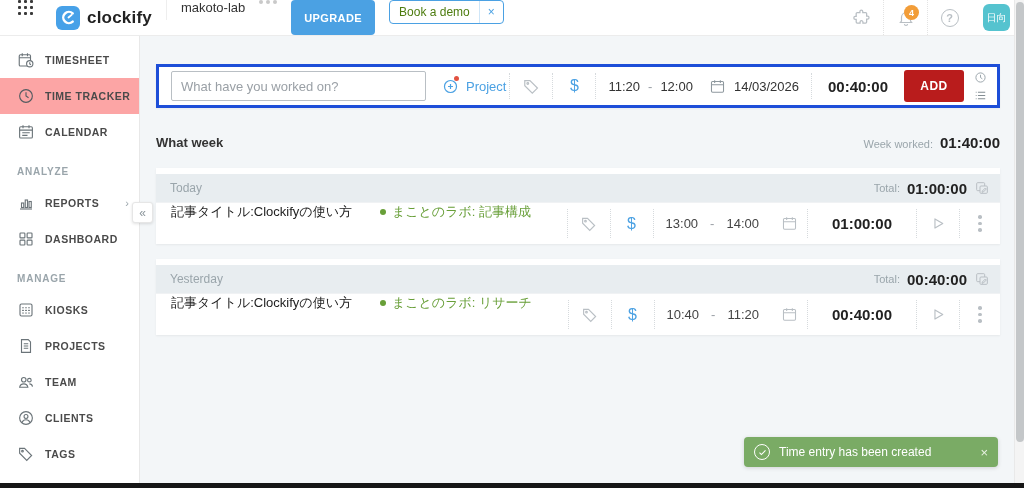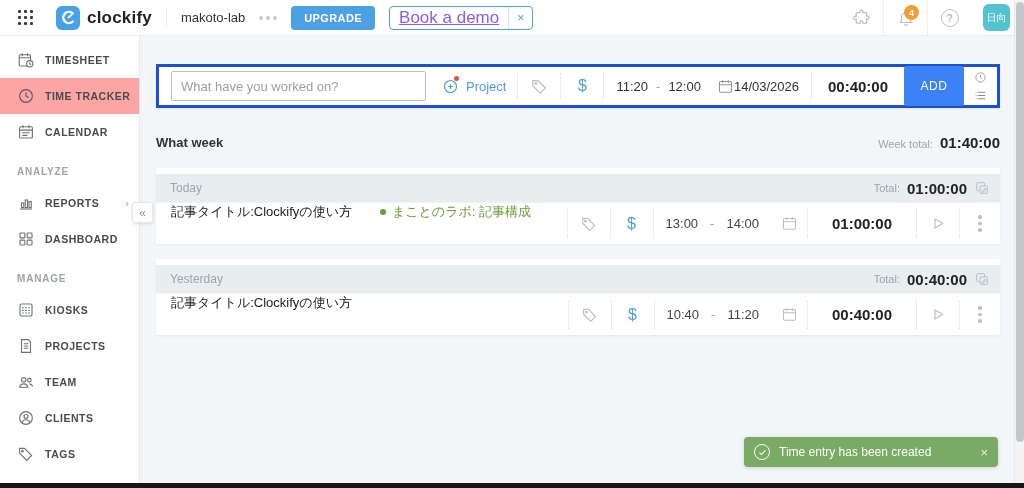--- a/index.html
+++ b/index.html
@@ -1,32 +1,32 @@
 <!DOCTYPE html>
 <html><head>
 <meta charset="utf-8">
 <style>
   * { margin:0; padding:0; box-sizing:border-box; }
   html,body { width:1024px; height:488px; overflow:hidden; font-family:"Liberation Sans", sans-serif; background:#f3f6f8; }
   .app { position:relative; width:1024px; height:488px; background:#f3f6f8; }
 
   
-  .topbar { position:absolute; top:0; left:0; width:1024px; height:36px; background:#fff; border-bottom:1px solid #ececec; display:flex; align-items:center; z-index:5; }
+  .topbar { position:absolute; top:0; left:0; width:1024px; height:36px; background:#fff; border-bottom:1px solid #ececec; display:flex; z-index:5; }
   .apps-grid { width:16px; height:16px; margin-left:18px; display:grid; grid-template-columns:repeat(3,4px); grid-template-rows:repeat(3,4px); gap:2px; cursor:pointer; }
   .apps-grid span { background:#3a3a3a; width:3px; height:3px; border-radius:1px; }
   .logo { display:flex; align-items:center; gap:7px; margin-left:22px; }
   .logo-mark { width:24px; height:24px; border-radius:6px; background:#47a1e8; display:flex; align-items:center; justify-content:center; }
   .logo-text { font-size:17px; font-weight:700; color:#222; letter-spacing:.2px; }
   .tb-sep { width:1px; height:20px; border-left:1px solid #eee; margin:0 14px; }
   .workspace { font-size:13px; color:#333; }
   .dots3 { display:flex; gap:3px; margin:0 14px; cursor:pointer; }
   .dots3 i { width:4px; height:4px; border-radius:50%; background:#c9c9c9; }
   .upgrade-btn { background:#4ba1e3; color:#fff; font-size:11px; font-weight:700; letter-spacing:.4px; border:none; border-radius:4px; padding:6px 13px; cursor:pointer; }
   .demo-chip { display:flex; align-items:center; margin-left:14px; border:1px solid #4ba1e3; border-radius:4px; height:24px; overflow:hidden; background:#fff; }
-  .demo-chip .demo-label { color:#8b5cf6; font-size:17px; padding:0 9px; cursor:pointer;text-decoration:underline; }
+  .demo-chip .demo-label { color:#4d7c0f; font-size:12px; padding:0 9px; cursor:pointer; }
   .demo-chip .demo-x { color:#4ba1e3; font-size:12px; padding:0 8px; border-left:1px solid #cfe6f8; cursor:pointer; align-self:stretch; display:flex; align-items:center; }
   .topbar-right { margin-left:auto; display:flex; align-items:center; height:100%; padding-right:14px; }
   .tb-icon { width:44px; height:100%; display:flex; align-items:center; justify-content:center; position:relative; cursor:pointer; border-left:1px dotted #e3e3e3; }
   .badge { position:absolute; top:5px; right:8px; min-width:15px; height:15px; background:#f29d38; border-radius:8px; color:#fff; font-size:9px; font-weight:700; display:flex; align-items:center; justify-content:center; padding:0 3px; }
   .help-glyph { width:18px; height:18px; border:1.4px solid #b9bfc4; border-radius:50%; color:#b9bfc4; font-size:11px; font-weight:700; display:flex; align-items:center; justify-content:center; }
   .avatar { width:27px; height:27px; border-radius:6px; background:#55c3cf; color:#fff; font-size:10px; display:flex; align-items:center; justify-content:center; cursor:pointer; margin-left:12px; }
 
   
   .sidebar { position:absolute; top:36px; left:0; width:140px; height:448px; background:#fff; border-right:1px solid #e8e8e8; padding-top:6px; }
   .side-item { display:flex; align-items:center; gap:10px; height:36px; padding-left:17px; cursor:pointer; color:#4a4a4a; }
@@ -44,23 +44,23 @@
   .tracker-input { width:255px; height:30px; margin-left:12px; border:1px solid #b9bfc4; border-radius:2px; font-size:13px; padding:0 9px; color:#333; outline:none; font-family:"Liberation Sans", sans-serif; }
   .tracker-input::placeholder { color:#9aa0a6; }
   .project-btn { display:flex; align-items:center; gap:7px; margin-left:16px; cursor:pointer; position:relative; }
   .project-btn .plabel { color:#4ba1e3; font-size:13px; }
   .red-dot { position:absolute; left:12px; top:-2px; width:5px; height:5px; border-radius:50%; background:#e25241; }
   .vsep { align-self:stretch; margin:6px 0; border-left:1px dotted #d6dadd; }
   .icon-btn { width:42px; display:flex; align-items:center; justify-content:center; cursor:pointer; }
   .dollar { color:#4ba1e3; font-size:16px; font-weight:400; width:42px; text-align:center; cursor:pointer; }
   .time-range { display:flex; align-items:center; gap:8px; font-size:13px; color:#333; padding:0 12px; }
   .time-range .tv { cursor:text; }
-  .date-wrap { display:flex; align-items:center; padding:0 12px 0 4px; cursor:pointer; font-size:13px; color:#333; }
+  .date-wrap { display:flex; align-items:center; gap:8px; padding:0 12px 0 4px; cursor:pointer; font-size:13px; color:#333; }
   .duration-big { font-size:15px; font-weight:700; color:#222; width:92px; text-align:center; }
-  .add-btn { background:#3b82f6; color:#fff; border:none; border-radius:3px; font-size:12px; font-weight:400; letter-spacing:.5px; width:60px; height:40px; cursor:pointer; }
+  .add-btn { background:#b91c1c; color:#fff; border:none; border-radius:3px; font-size:12px; font-weight:700; letter-spacing:.5px; width:60px; height:32px; cursor:pointer; }
   .mode-col { display:flex; flex-direction:column; gap:5px; margin:0 10px 0 10px; align-items:center; }
   .mode-col .m { cursor:pointer; display:flex; }
 
   .week-row { position:absolute; left:15px; top:98px; width:844px; display:flex; align-items:center; }
   .week-title { font-size:13px; font-weight:600; color:#333; }
   .week-total { margin-left:auto; display:flex; align-items:baseline; gap:7px; }
   .wt-label { font-size:11px; color:#9aa5ab; }
   .wt-value { font-size:15px; font-weight:700; color:#222; }
 
   .group { position:absolute; left:15px; width:844px; background:#fff; box-shadow:0 1px 2px rgba(0,0,0,.06); }
@@ -301,21 +301,21 @@
           <svg width="13" height="13" viewBox="0 0 24 24" fill="none" stroke="#7f8a90" stroke-width="1.8">
               <path d="M4 6h.01M4 12h.01M4 18h.01M8 6h12M8 12h12M8 18h12" stroke-linecap="round"></path>
             </svg>
         </span>
       </div>
     </div>
 
     <div class="week-row">
       <span class="week-title">What week</span>
       <div class="week-total">
-        <span class="wt-label">Week total:</span>
+        <span class="wt-label">Week worked:</span>
         <span class="wt-value">01:40:00</span>
       </div>
     </div>
 
     <div class="group g0">
       <div class="group-head">
         <span class="g-day">Today</span>
         <div class="g-total">
           <span class="t-label">Total:</span>
           <span class="t-value">01:00:00</span>
@@ -380,20 +380,24 @@
           <span class="t-value">00:40:00</span>
           <svg width="16" height="16" viewBox="0 0 24 24" fill="none" stroke="#b9bfc4" stroke-width="1.5" style="cursor:pointer;">
               <rect x="4" y="4" width="12" height="12" rx="1.5"></rect>
               <rect x="9" y="9" width="11" height="11" rx="1.5" fill="#e8edf0"></rect>
               <path d="M12.5 16.5l4.5-4.5 1.5 1.5-4.5 4.5-2 .5z"></path>
             </svg>
         </div>
       </div>
       <div class="entry">
         <span class="e-title">記事タイトル:Clockifyの使い方</span>
+        <div class="e-project">
+          <i class="pd"></i>
+          <span class="pt">まことのラボ: リサーチ</span>
+        </div>
         <div class="e-right">
           <div class="vsep"></div>
           <div class="icon-btn">
             <svg width="18" height="18" viewBox="0 0 24 24" fill="none" stroke="#b9bfc4" stroke-width="1.5">
                 <path d="M3.5 11V4.5H10l9.5 9.5-6.5 6.5z"></path>
                 <circle cx="7.3" cy="8.3" r="1.1"></circle>
               </svg>
           </div>
           <div class="vsep"></div>
           <div class="dollar">$</div>

